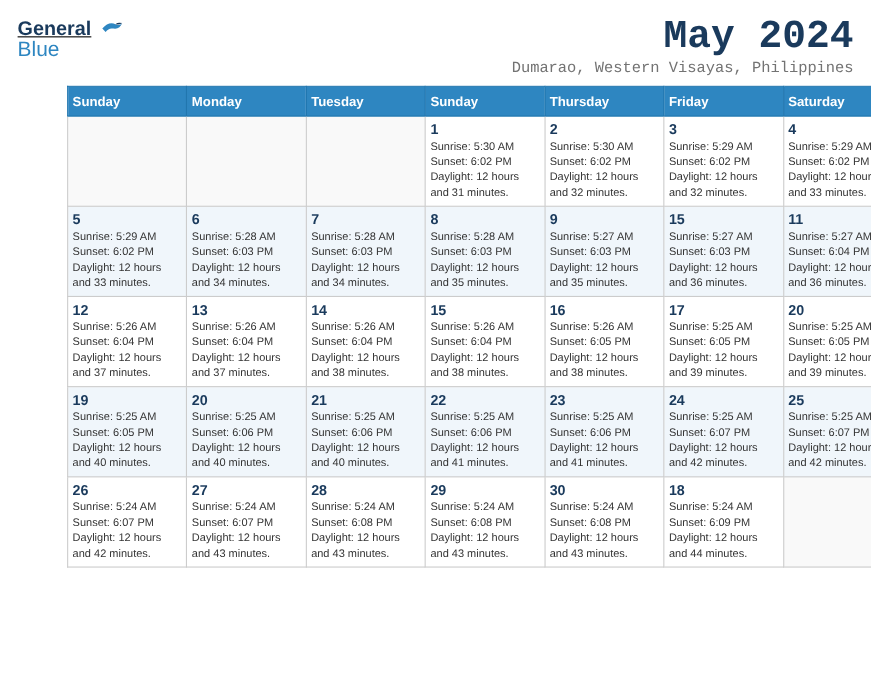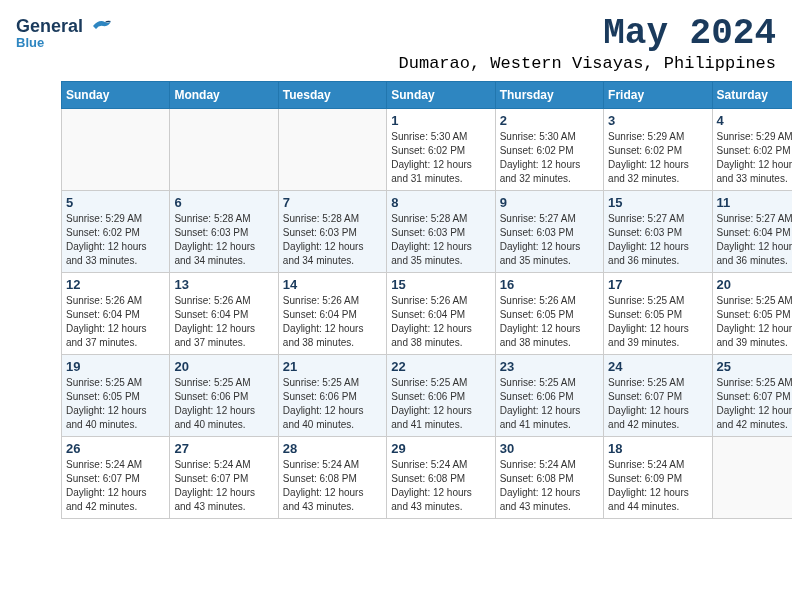--- a/index.html
+++ b/index.html
@@ -18,34 +18,35 @@
     }
     .logo {
       display: flex;
       flex-direction: column;
       align-items: flex-start;
     }
     .logo-row {
       display: flex;
       align-items: center;
       gap: 6px;
+      text-decoration: underline;
     }
     .title-area {
       text-align: right;
       font-family: Liberation Mono, monospace;
     }
     .month-title {
       font-size: 36px;
       font-weight: bold;
       color: #1a3a5c;
       line-height: 1;
     }
     .location {
-      font-size: 17px;
-      color: #000000;
+      font-size: 14px;
+      color: #737373;
       margin-top: 2px;
     }
     .calendar {
       width: 100%;
       border-collapse: collapse;
       font-size: 11px;
       margin-left: 45px;
     }
     .calendar th {
       background: #2e86c1;
@@ -87,21 +88,21 @@
 
 <div class="header">
   <div class="logo">
     <div class="logo-row">
       <span style="font-size:18px;font-weight:bold;color:#1a3a5c;">General</span>
       <svg width="22" height="18" viewBox="0 0 22 18" style="margin-left:2px;margin-top:-2px;">
         <path d="M2 9 Q8 2 14 5 Q18 7 20 4 Q18 10 12 9 Q8 8 5 12 Z" fill="#2e86c1"></path>
         <path d="M14 5 Q16 3 20 4 Q18 6 14 5Z" fill="#1a3a5c"></path>
       </svg>
     </div>
-    <span style="font-size:13px;font-weight:bold;color:#2e86c1;margin-top:-2px;">Blue</span>
+    <span style="font-size:19px;font-weight:normal;color:#2e86c1;margin-top:-2px;">Blue</span>
   </div>
   <div class="title-area">
     <div class="month-title">May 2024</div>
     <div class="location">Dumarao, Western Visayas, Philippines</div>
   </div>
 </div>
 
 <table class="calendar">
   <thead>
     <tr>

